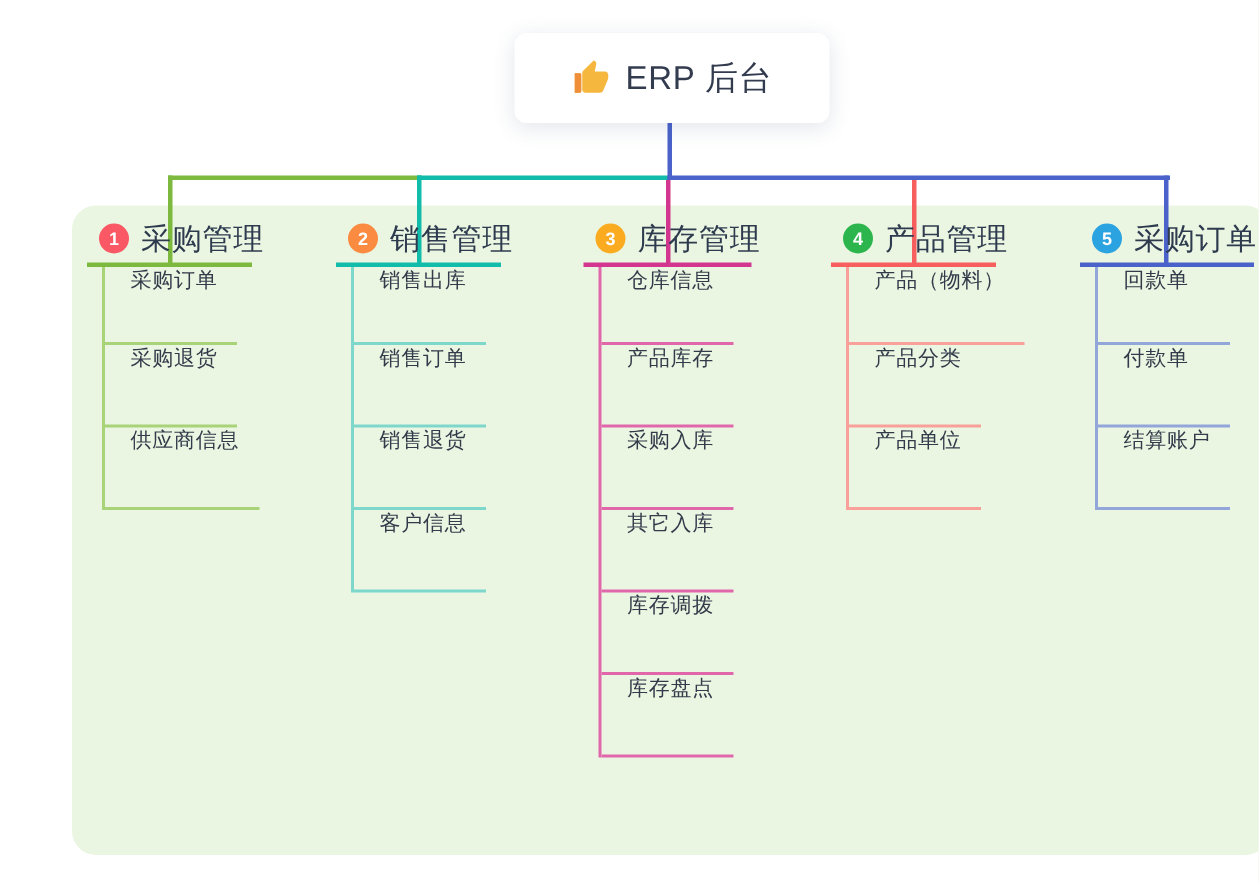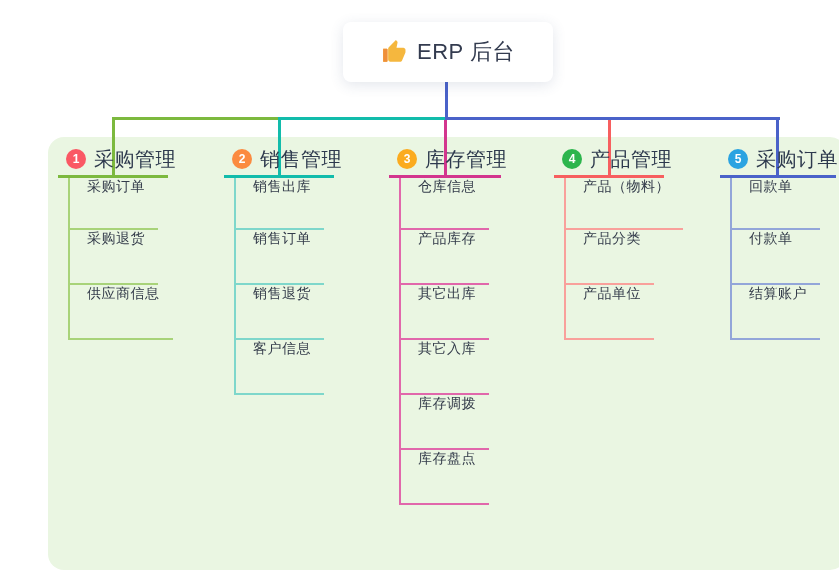--- a/index.html
+++ b/index.html
@@ -142,21 +142,21 @@
     <div class="children">
   <div class="child">
     <span class="child-label">仓库信息</span>
   </div>
 
   <div class="child">
     <span class="child-label">产品库存</span>
   </div>
 
   <div class="child">
-    <span class="child-label">其它出库</span>
+    <span class="child-label">采购入库</span>
   </div>
 
   <div class="child">
     <span class="child-label">其它入库</span>
   </div>
 
   <div class="child">
     <span class="child-label">库存调拨</span>
   </div>
 

